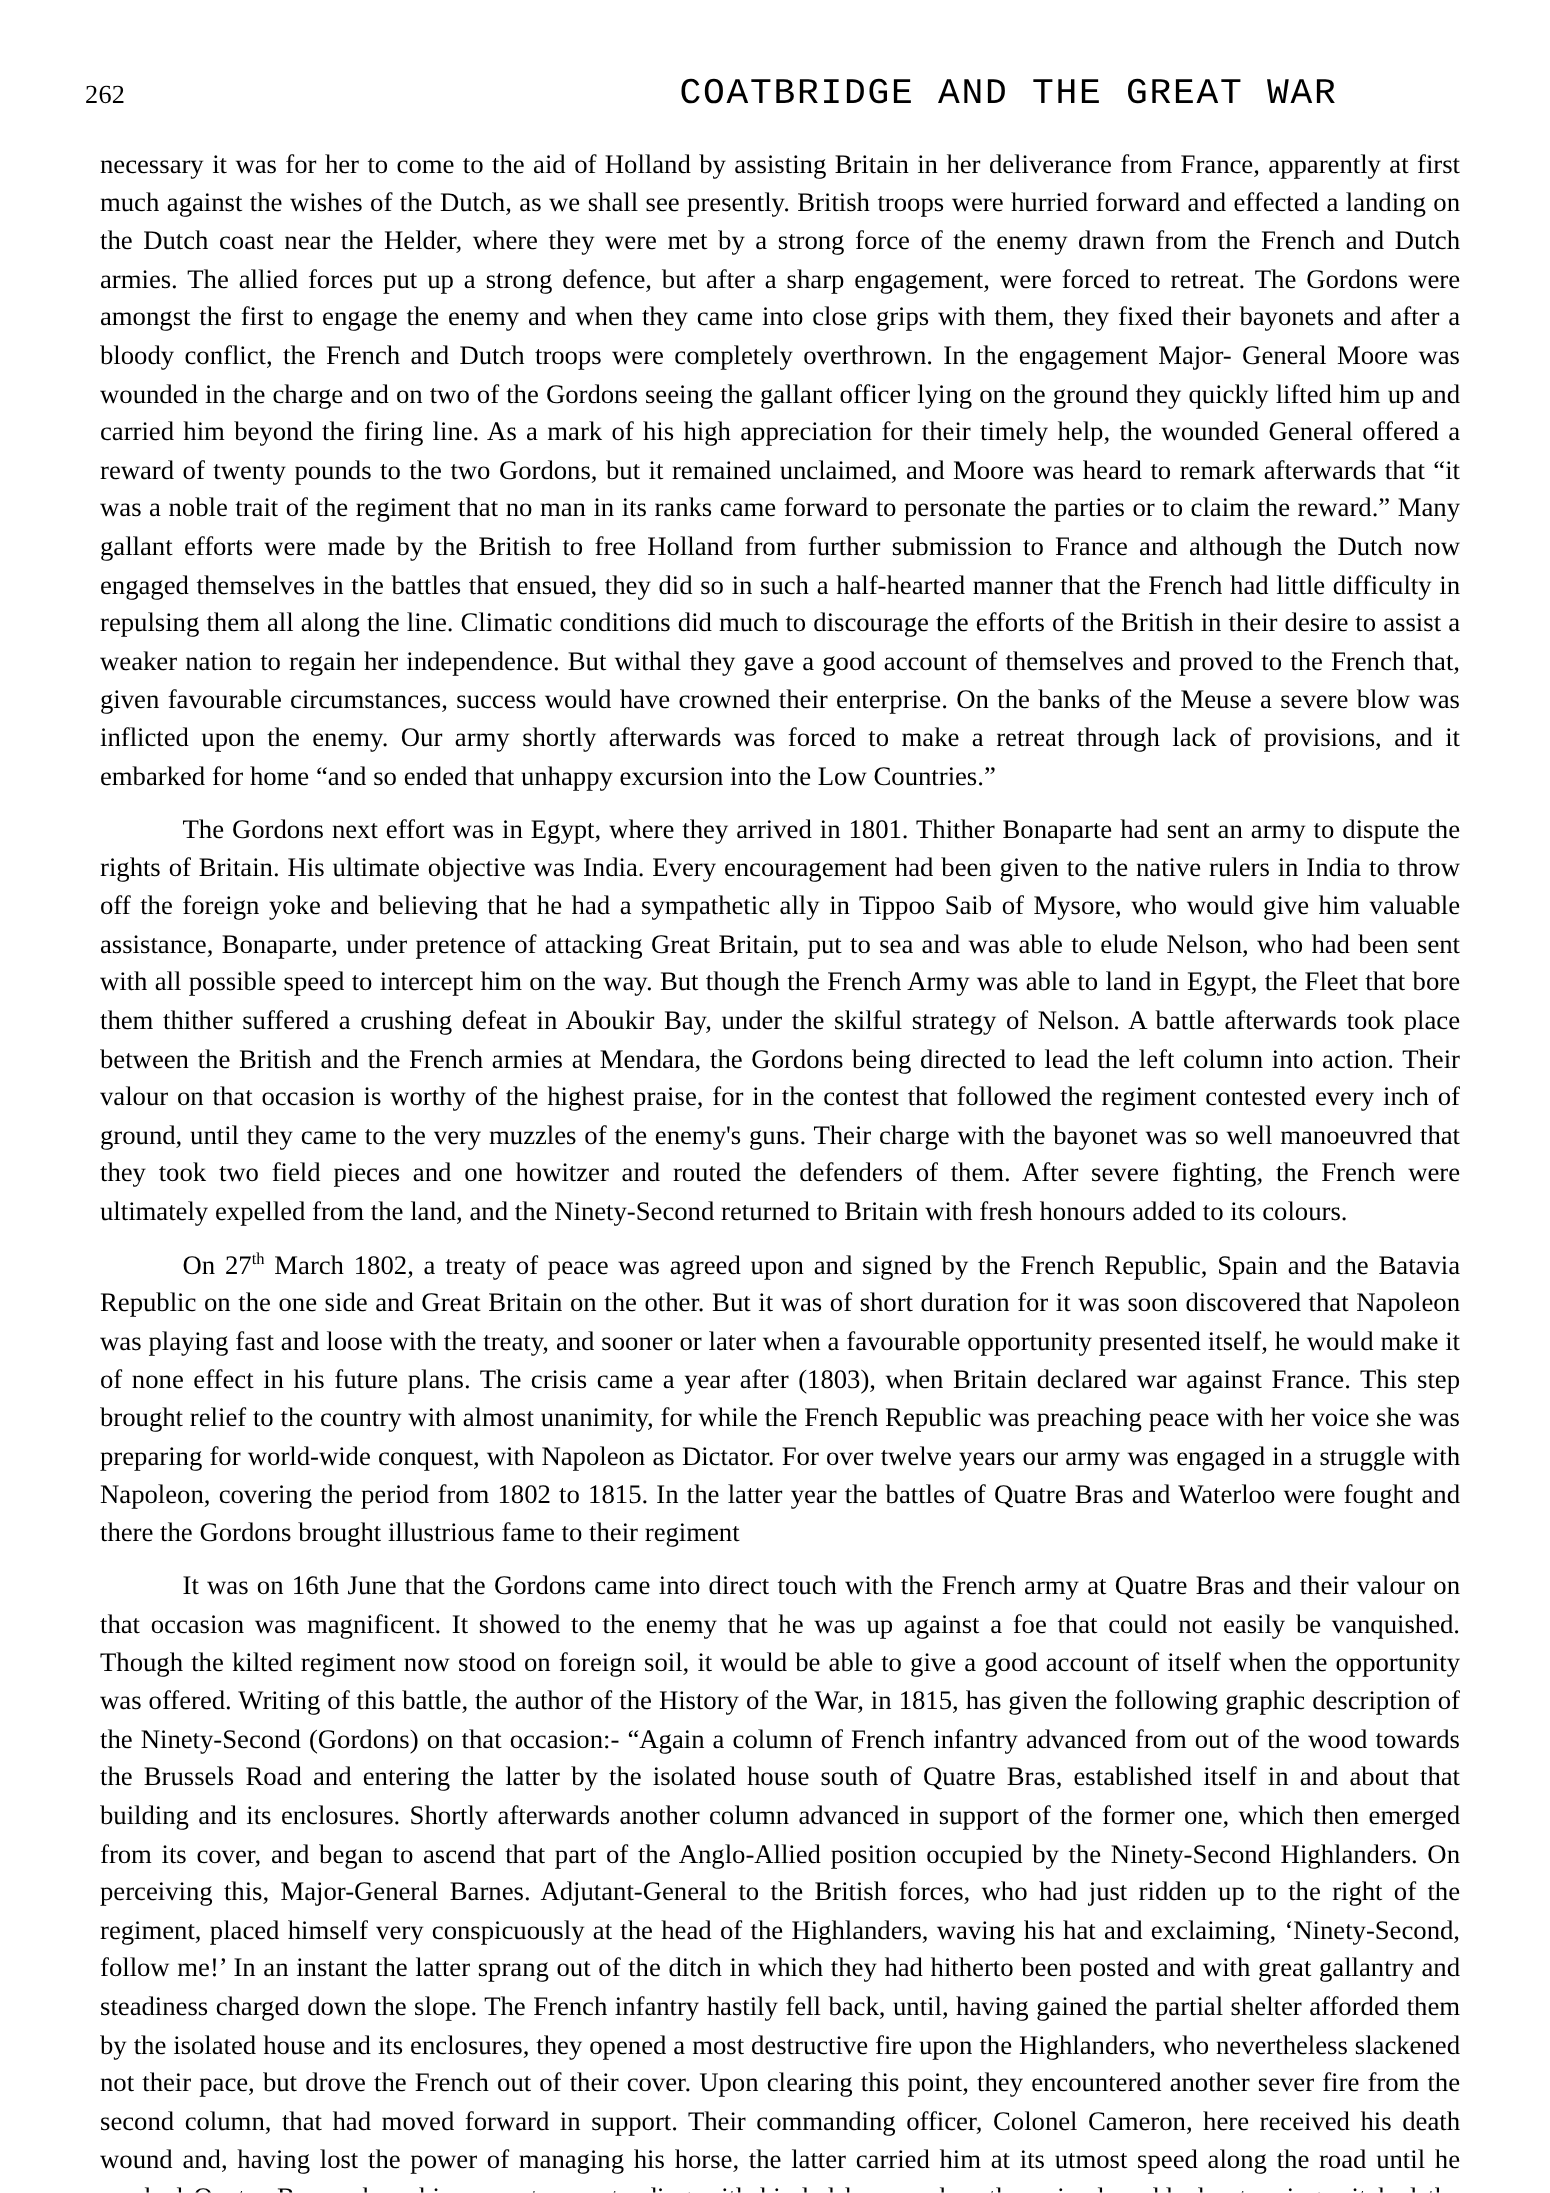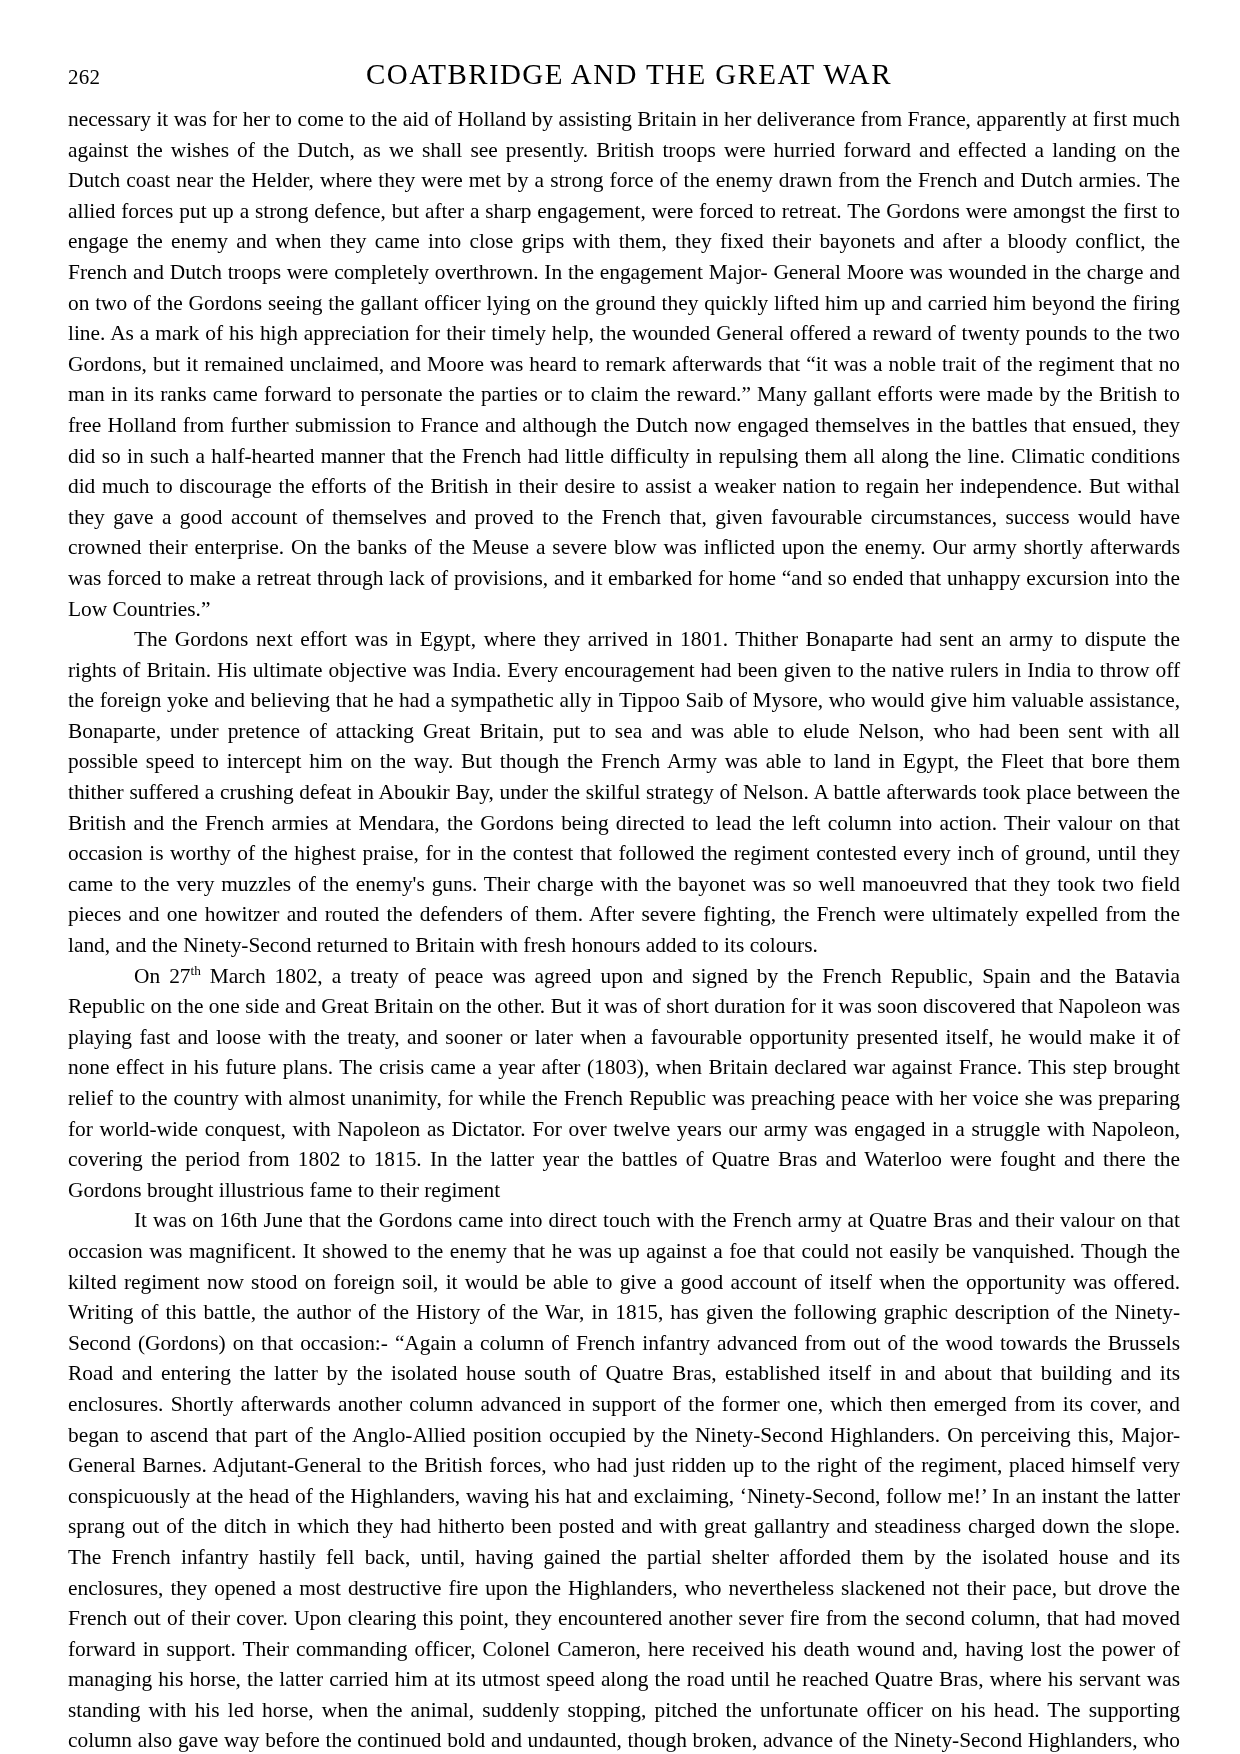--- a/index.html
+++ b/index.html
@@ -34,35 +34,36 @@
   }
   .folio {
     font-size: 21px;
     letter-spacing: 0.2px;
     line-height: 1;
     flex: 0 0 auto;
     width: 120px;
   }
   .head-title {
     flex: 1 1 auto;
-    text-align: center;
+    text-align: right;
     font-size: 29px;
     line-height: 1;
     letter-spacing: 1.4px;
     padding-right: 110px;
     white-space: nowrap;
+    font-family: Liberation Mono, monospace;
   }
   .body-text {
     position: absolute;
     top: 104px;
     left: 68px;
     width: 1112px;
   }
   .body-text p {
-    margin: 0;
+    margin: 12px;
     text-align: justify;
     text-justify: inter-word;
     font-size: 21.4px;
     line-height: 30.6px;
     letter-spacing: -0.02px;
     word-spacing: 0.1px;
     hyphens: none;
   }
   .body-text p.indent {
     text-indent: 66px;

